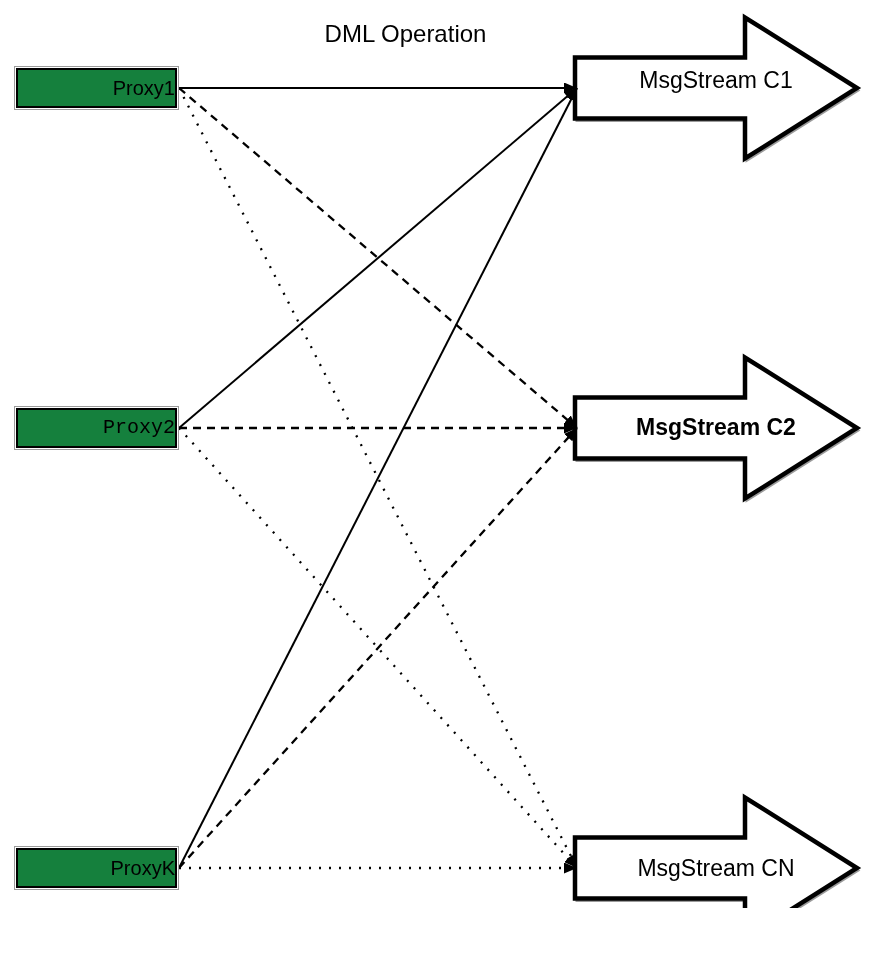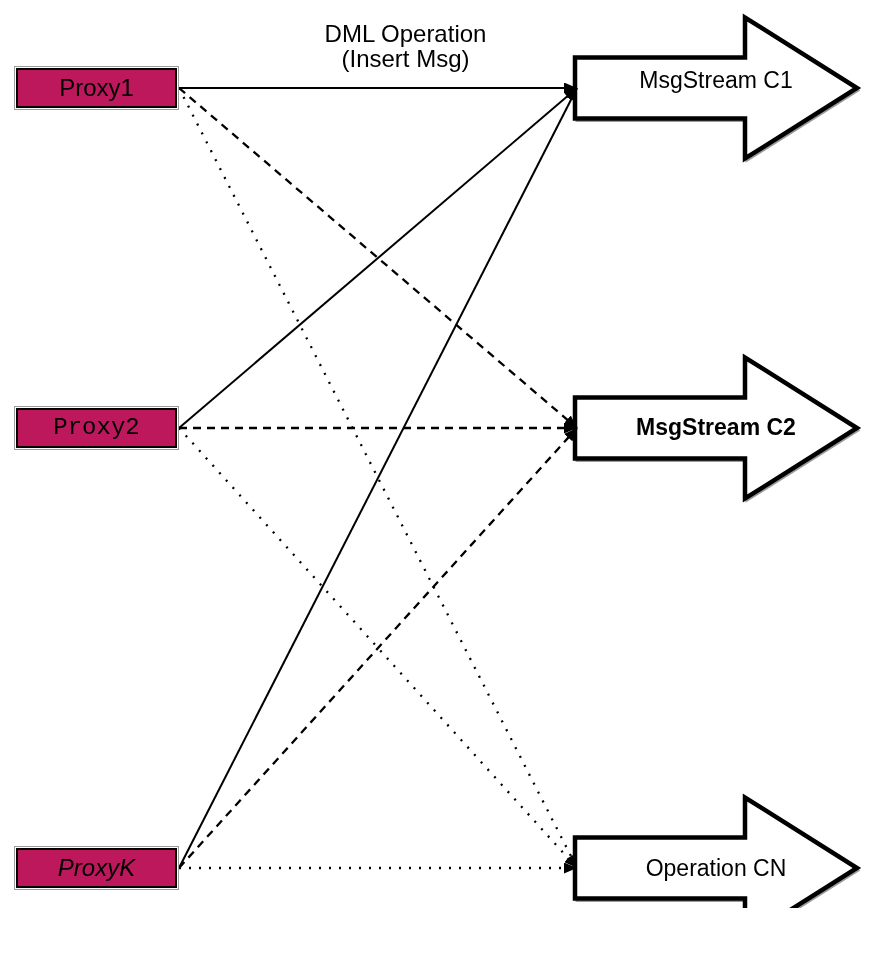--- a/index.html
+++ b/index.html
@@ -12,34 +12,34 @@
     color: #000000;
     overflow: hidden;
   }
   .canvas svg { position: absolute; left: 0; top: 0; }
 
   .proxy-box {
     position: absolute;
     left: 16px;
     width: 157px;
     height: 36px;
-    background: #be185d;
+    background: #15803d;
     border: 2px solid #000000;
     outline: 1px solid #9b9b9b;
     outline-offset: 1px;
     display: flex;
     align-items: center;
-    justify-content: center;
-    font-size: 24px;
+    justify-content: flex-end;
+    font-size: 20px;
     line-height: 1;
     z-index: 3;
   }
   #box-proxy1 { top: 68px; }
   #box-proxy2 { top: 408px; font-family: Liberation Mono, monospace; }
-  #box-proxyk { top: 848px; font-style: italic; }
+  #box-proxyk { top: 848px; }
 
   .stream-label {
     position: absolute;
     left: 575px;
     width: 282px;
     height: 61px;
     display: flex;
     align-items: center;
     justify-content: center;
     font-size: 23px;
@@ -103,30 +103,29 @@
         <line x1="179" y1="428" x2="577" y2="428" class="conn dashed" marker-end="url(#arrowhead)"></line>
         <line x1="179" y1="868" x2="577" y2="428" class="conn dashed" marker-end="url(#arrowhead)"></line>
         <line x1="179" y1="88" x2="577" y2="868" class="conn dotted" marker-end="url(#arrowhead)"></line>
         <line x1="179" y1="428" x2="577" y2="868" class="conn dotted" marker-end="url(#arrowhead)"></line>
         <line x1="179" y1="868" x2="577" y2="868" class="conn dotted" marker-end="url(#arrowhead)"></line>
       </g>
   </svg>
 
   <div class="annotation">
     <div>DML Operation</div>
-    <div>(Insert Msg)</div>
   </div>
 
   <div class="proxy-box" id="box-proxy1">
     <span>Proxy1</span>
   </div>
   <div class="proxy-box" id="box-proxy2">
     <span>Proxy2</span>
   </div>
   <div class="proxy-box" id="box-proxyk">
     <span>ProxyK</span>
   </div>
 
   <div class="stream-label" id="label-c1">MsgStream C1</div>
   <div class="stream-label" id="label-c2">MsgStream C2</div>
-  <div class="stream-label" id="label-cn">Operation CN</div>
+  <div class="stream-label" id="label-cn">MsgStream CN</div>
 
 </div>
 
 </body></html>

